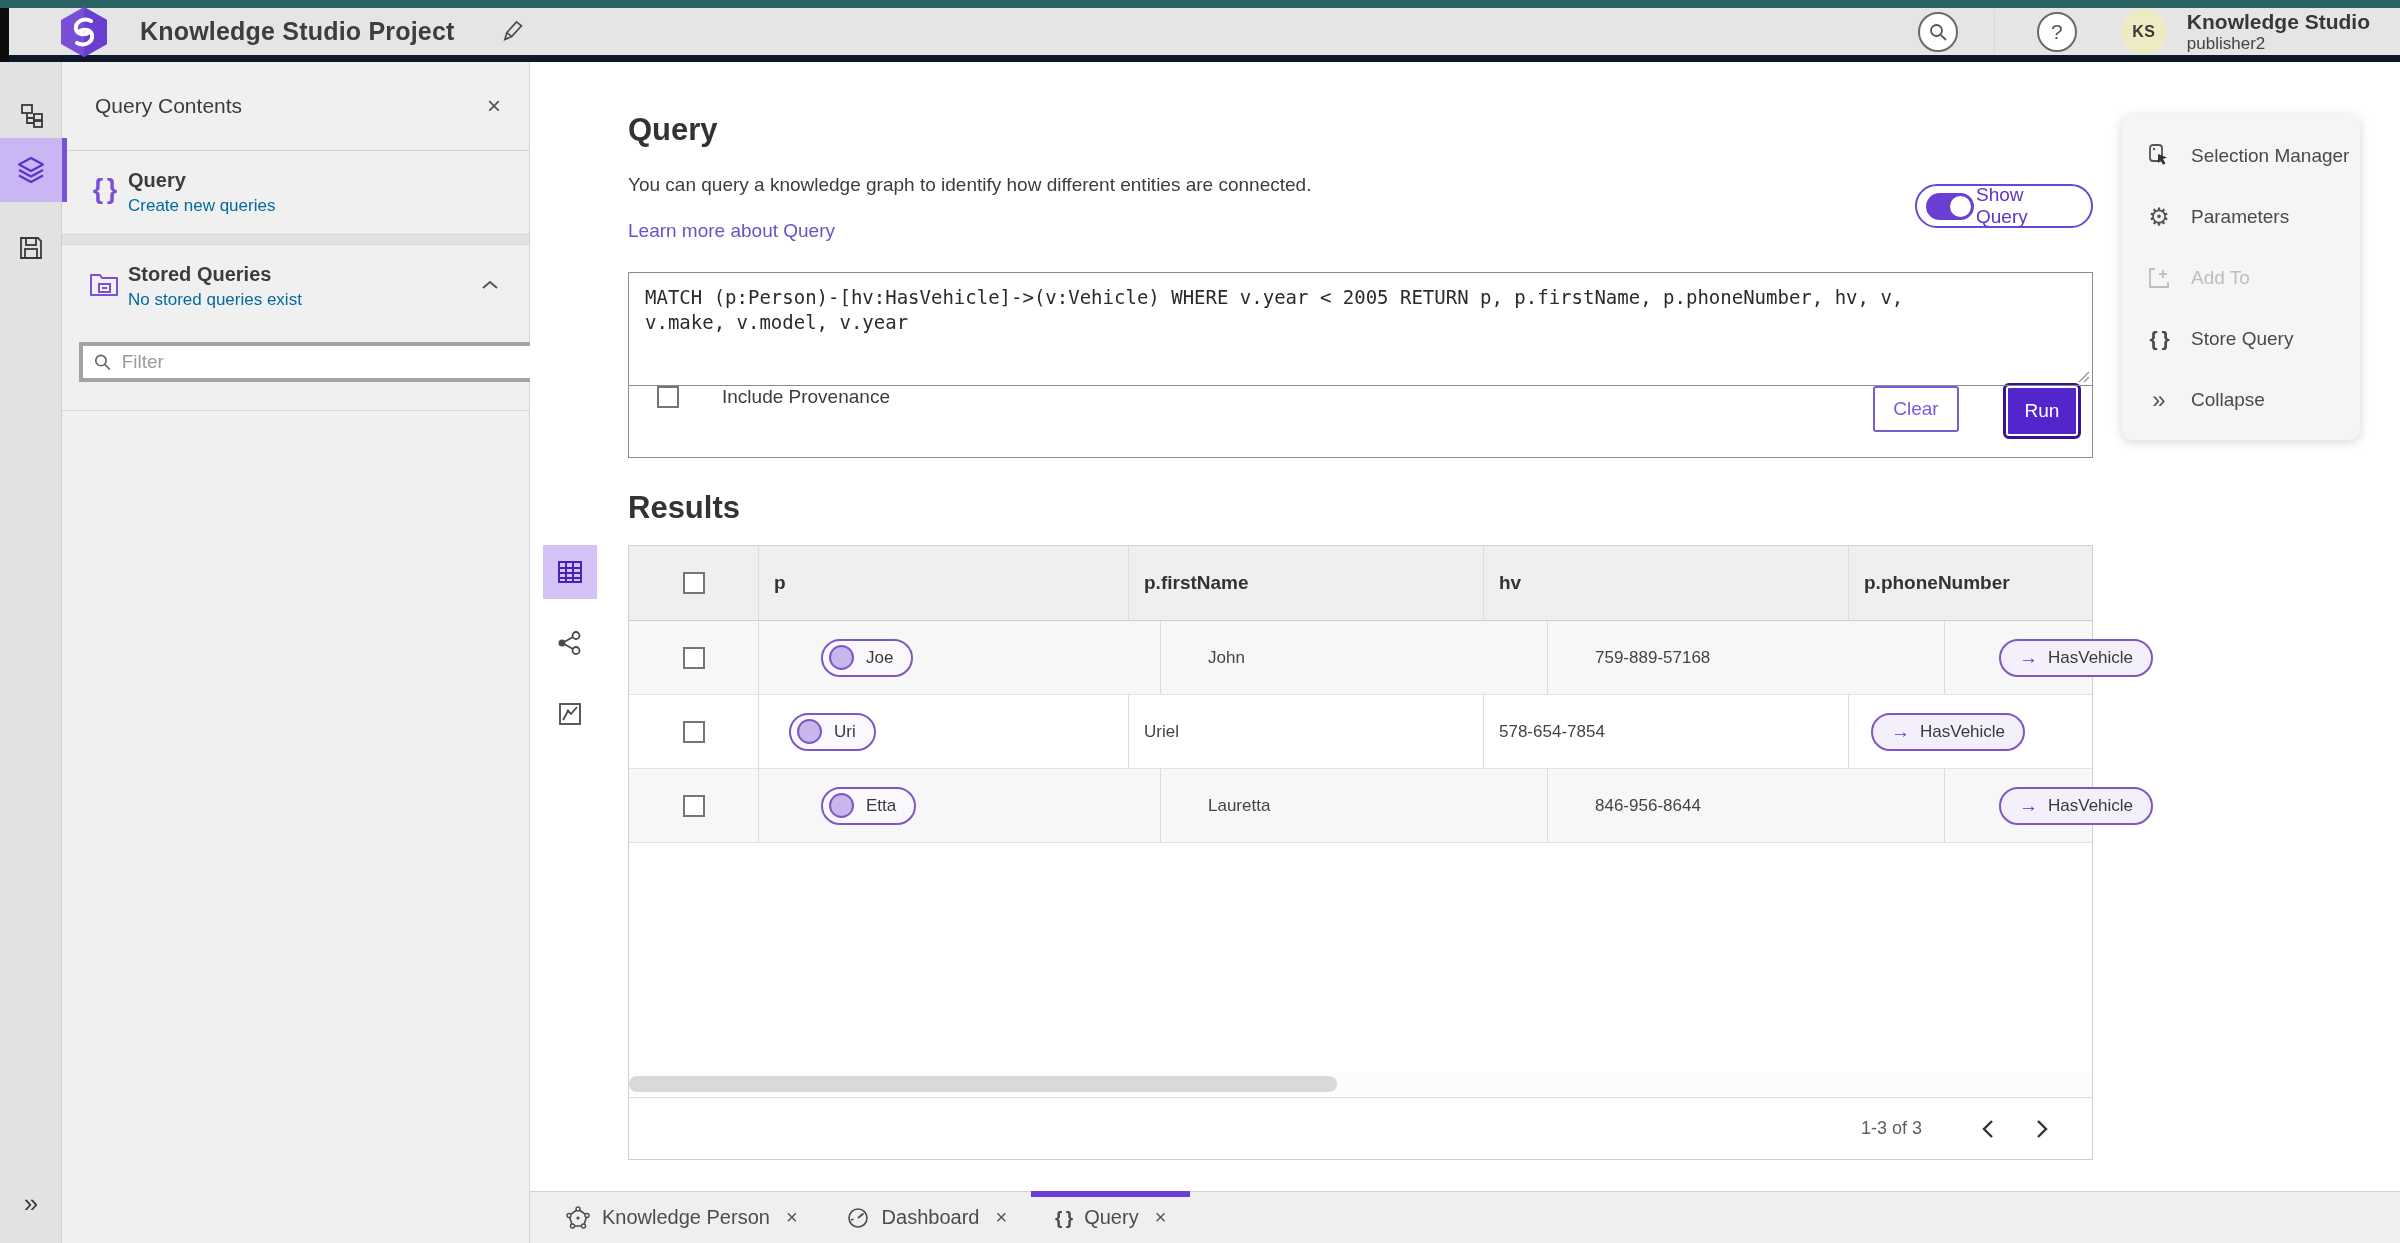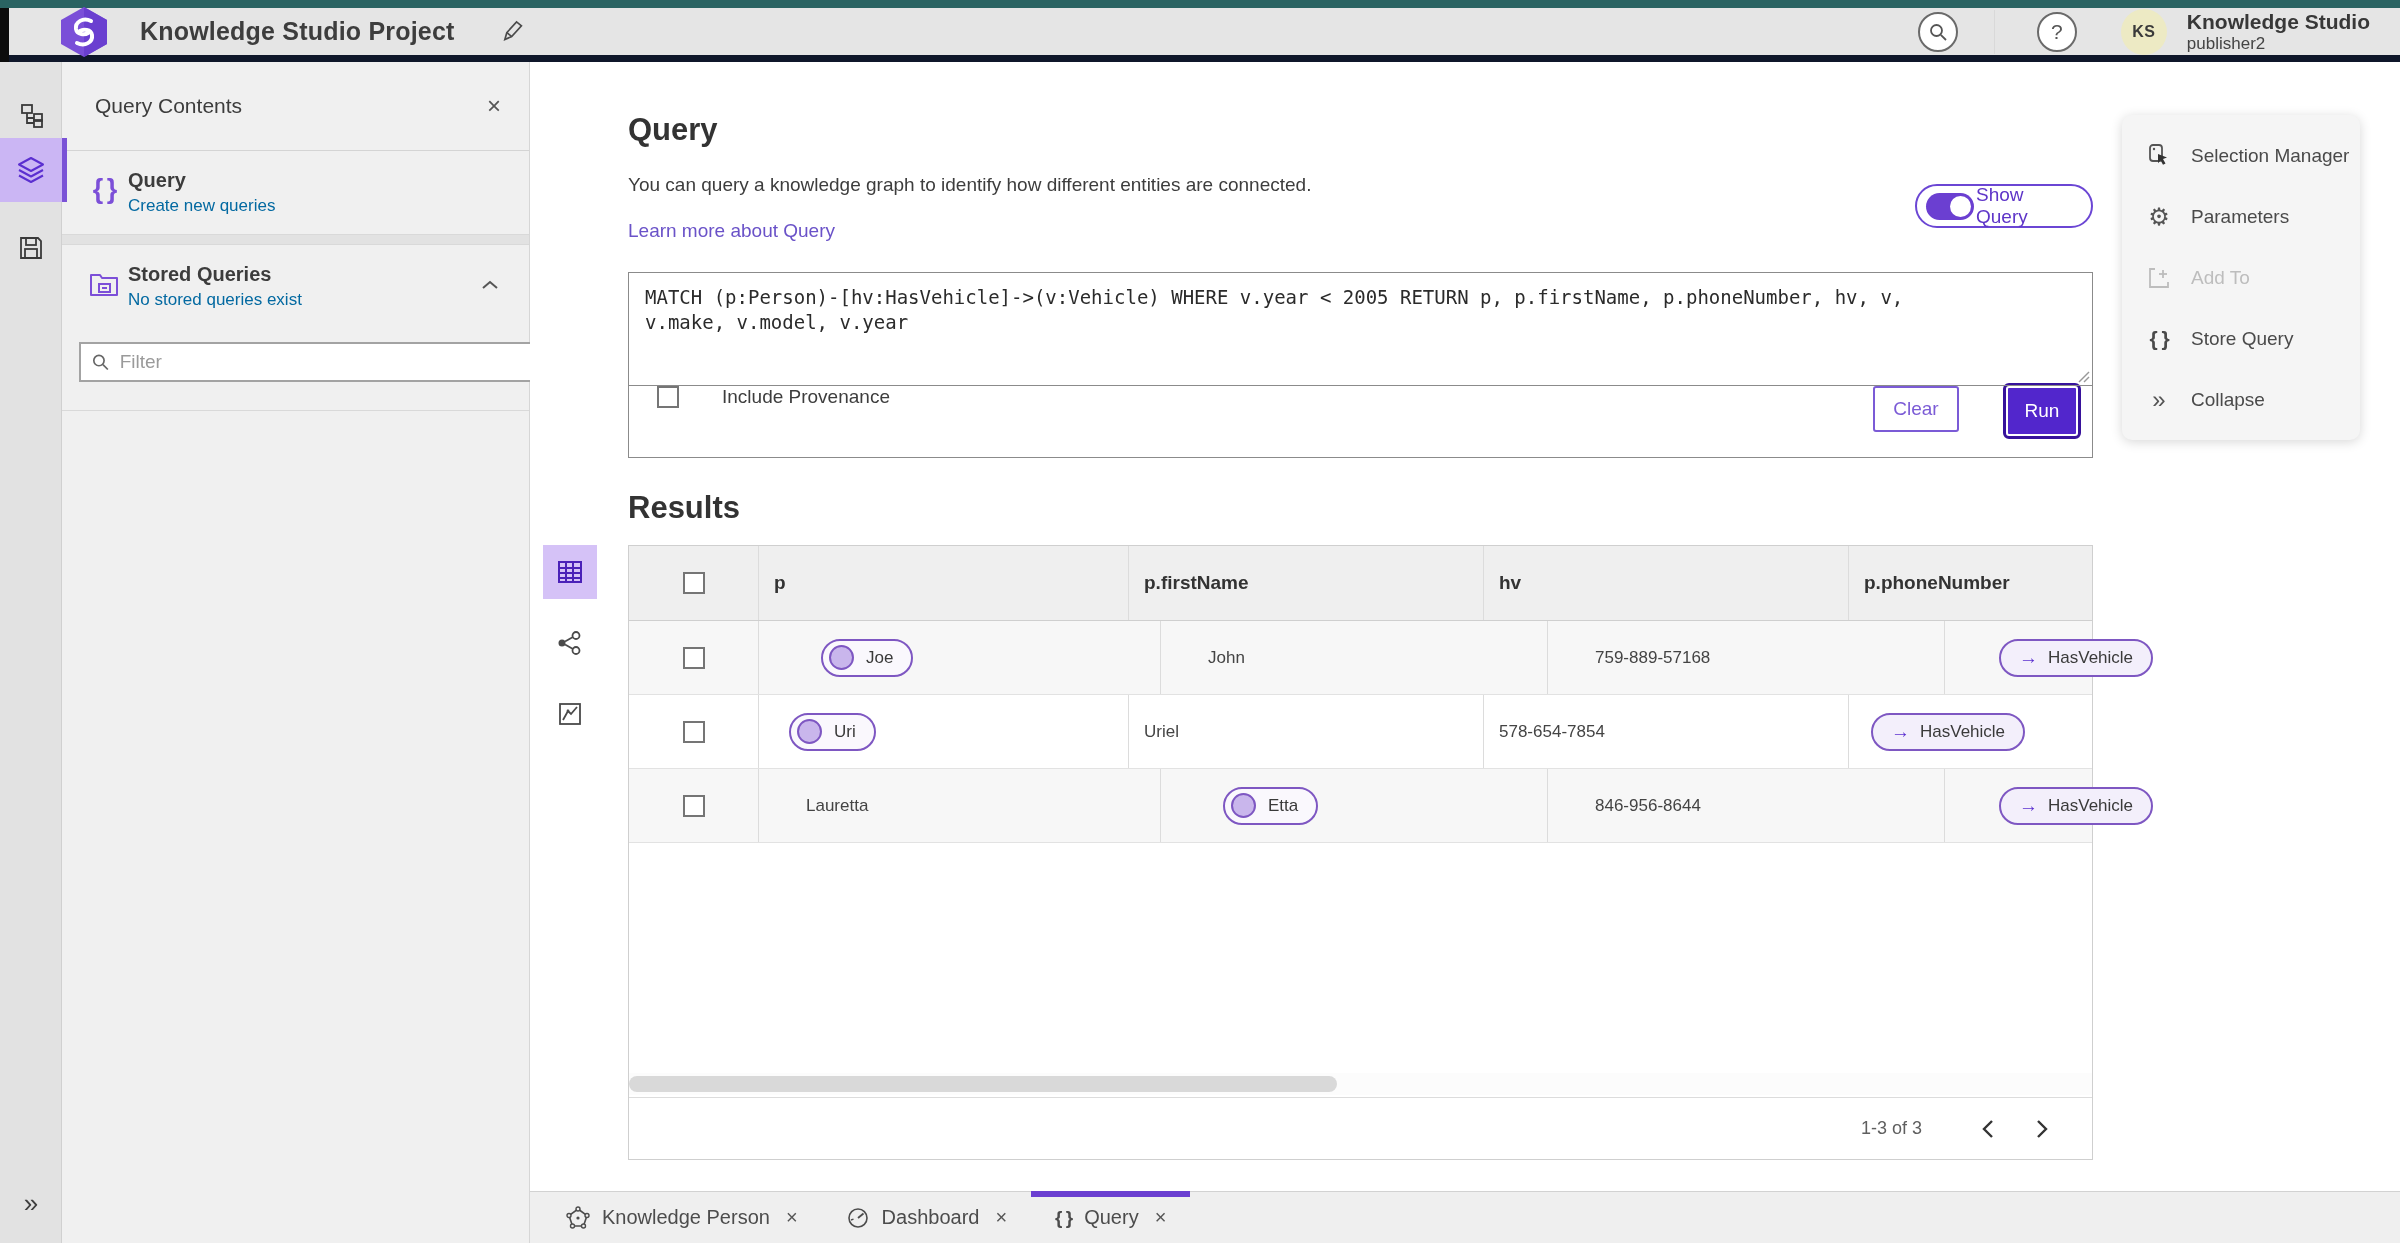--- a/index.html
+++ b/index.html
@@ -44,21 +44,21 @@
   .panel-title { font-size:21px; font-weight:400; color:#3c3c3c; }
   .panel-close { margin-left:auto; font-size:24px; color:#555; cursor:pointer; line-height:1; }
   .panel-item { position:relative; padding:18px 0 18px 66px; }
   .pi-icon { position:absolute; left:24px; top:20px; width:36px; height:36px; display:flex;
              align-items:center; justify-content:center; }
   .braces-glyph { font-size:27px; color:#7c4fd8; font-weight:600; letter-spacing:-2px; }
   .pi-title { font-size:20px; font-weight:600; color:#3c3c3c; }
   .pi-sub { font-size:17px; color:#0369a1; margin-top:4px; }
   .panel-gap { height:11px; background:#e2e2e2; border-top:1px solid #d9d9d9; border-bottom:1px solid #d9d9d9; }
   .pi-chevron { position:absolute; right:30px; top:32px; cursor:pointer; }
-  .filter-box { margin:14px 0 0 17px; width:465px; height:40px; background:#fff; border:2px solid #a3a3a3;
+  .filter-box { margin:14px 0 0 17px; width:465px; height:40px; background:#fff; border:4px solid #a3a3a3;
                 display:flex; align-items:center; padding:0 10px; }
   .filter-box input { border:none; outline:none; font-size:19px; color:#444; width:100%; margin-left:10px;
                       font-family:"Liberation Sans", sans-serif; background:transparent; }
   .filter-box input::placeholder { color:#9a9a9a; }
   .panel-divider { margin-top:28px; height:1px; background:#d9d9d9; }
 
   
   .main { position:absolute; left:530px; top:62px; width:1870px; height:1129px; background:#fff; }
   .page-heading { position:absolute; left:98px; top:50px; font-size:31px; font-weight:700; color:#333; }
   .page-desc { position:absolute; left:98px; top:112px; font-size:19px; color:#3d3d3d; }
@@ -357,27 +357,27 @@
             <span class="edge-arrow">→</span>
             <span class="edge-label">HasVehicle</span>
           </div>
         </div>
       </div>
 
       <div class="t-grid t-row odd">
         <div class="t-cell sel">
             <input type="checkbox" class="cb" style="">
           </div>
-        <div class="t-cell">Lauretta</div>
         <div class="t-cell pcol">
           <div class="node-pill">
             <div class="node-dot"></div>
             <span class="node-label">Etta</span>
           </div>
         </div>
+        <div class="t-cell">Lauretta</div>
         <div class="t-cell">846-956-8644</div>
         <div class="t-cell hvcol">
           <div class="edge-pill">
             <span class="edge-arrow">→</span>
             <span class="edge-label">HasVehicle</span>
           </div>
         </div>
       </div>
 
       <div class="h-scrollbar">

